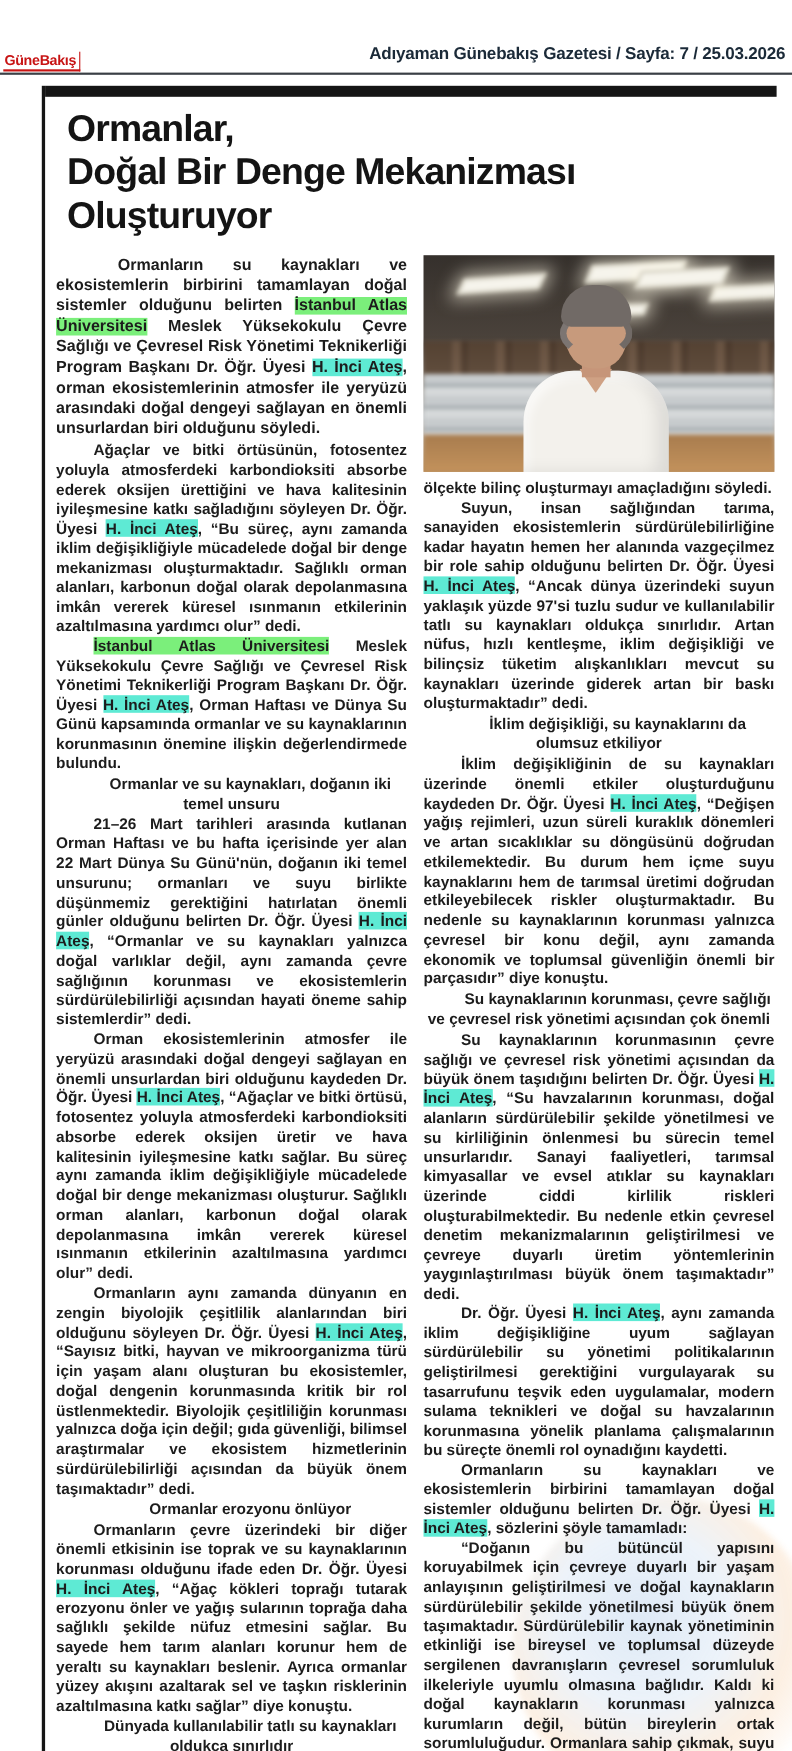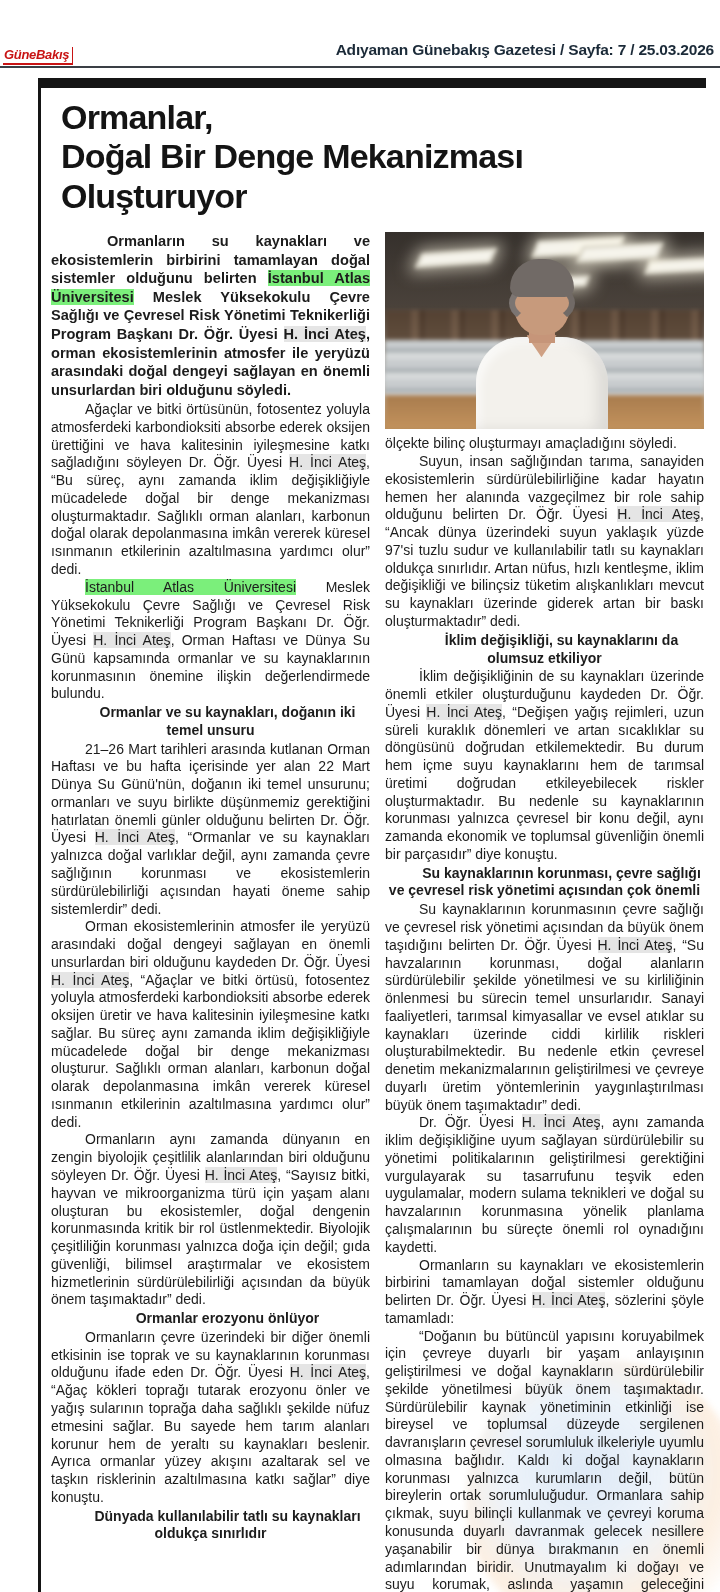--- a/index.html
+++ b/index.html
@@ -7,21 +7,21 @@
   body {
     width:720px; height:1592px; position:relative; overflow:hidden;
     background:#ffffff; font-family:"Liberation Sans", sans-serif;
     color:#1c1c1c;
   }
   
   .masthead-logo {
     position:absolute; top:47px; left:3px;
     font-size:13px; font-weight:bold; color:#c81414;
     border-bottom:2px solid #c81414; border-right:1px solid #c81414;
-    padding:0 3px 1px 1px; letter-spacing:-0.3px;font-style:italic;
+    padding:0 3px 1px 1px; letter-spacing:-0.3px;
   }
   .header-meta {
     position:absolute; top:41px; right:6px;
     font-size:15.5px; font-weight:bold; color:#1b2a38; letter-spacing:-0.2px;
   }
   .header-rule {
     position:absolute; top:66px; left:0; width:720px; height:2px; background:#3a3f45;
   }
   
   .article {
@@ -33,25 +33,25 @@
     padding:10px 8px 8px 20px; color:#141414;
     font-size:34px; font-weight:bold; line-height:1.16; letter-spacing:-0.8px;
   }
   .columns {
     display:flex; gap:15px; padding:8px 2px 0 10px; position:relative; z-index:1;
   }
   .col { flex:1 1 0; min-width:0; }
   
   p { font-size:14px; line-height:1.27; text-align:justify; color:#1c1c1c; }
   .lede { font-weight:bold; text-indent:56px; font-size:14.6px; margin-bottom:2px; }
-  .para { text-indent:34px; }
+  .para { text-indent:34px;font-weight:bold; }
   .para.cont { text-indent:0; }
   .subhead { font-weight:bold; text-align:center; text-indent:34px; margin:1px 0; }
   .hl-green { background:#7bef7b; }
-  .hl-red { background:#e5e5e5; }
+  .hl-red { background:#5eead4; }
   
   .photo {
     position:relative; width:100%; height:197px; overflow:hidden;
     background:linear-gradient(#35302c 0%, #4a423b 38%, #8c8378 55%, #c2c5c7 75%, #b58a58 100%);
     margin-bottom:6px;
   }
   .ph-blur { position:absolute; inset:0; filter:blur(2px); }
   .ph-light { position:absolute; background:#f6f4ec; border:3px solid #d8d4c6;
     box-shadow:0 0 14px 5px rgba(255,250,230,.55); border-radius:2px; }
   .ph-l1 { top:18px; left:34px;  width:74px; height:16px; transform:skewX(-28deg) rotate(-4deg); }

